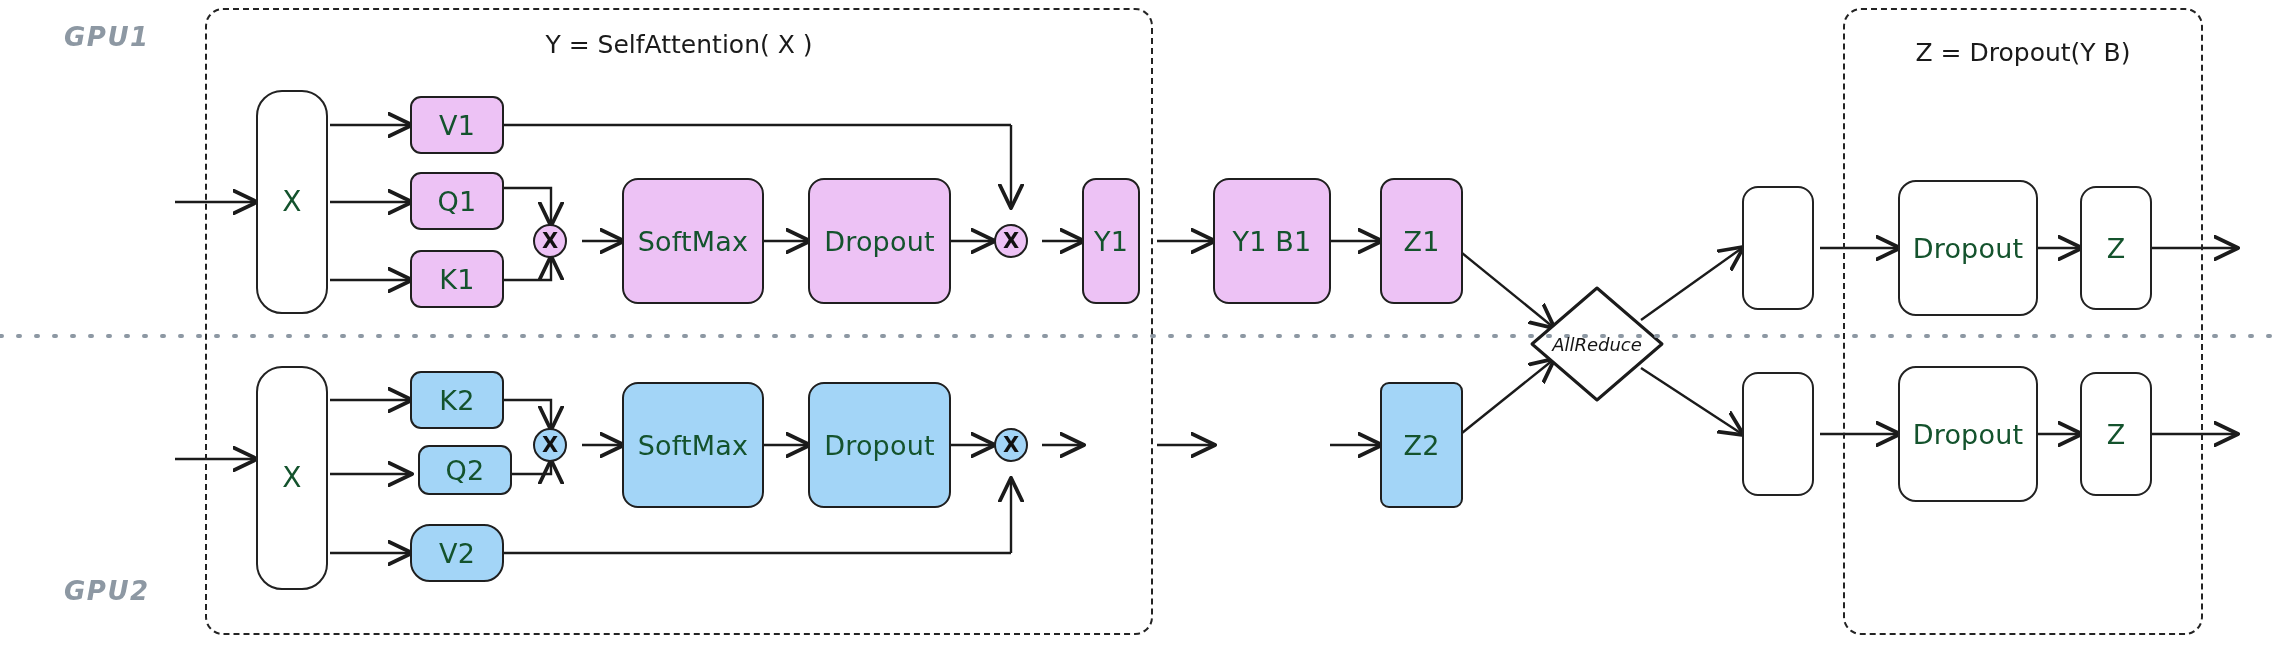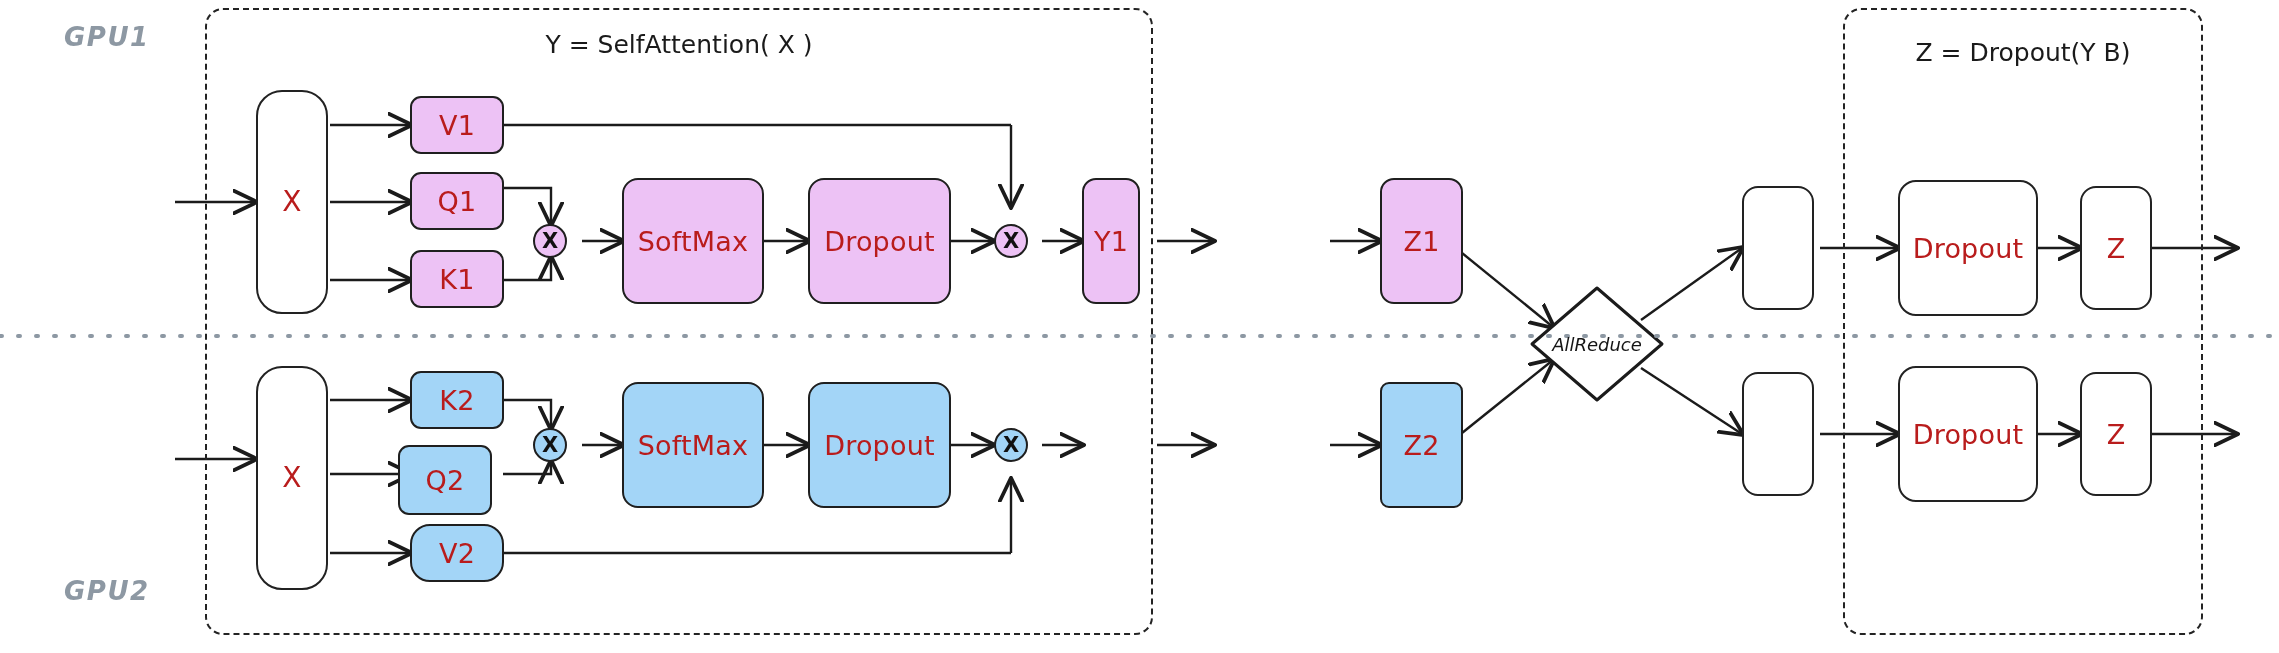--- a/index.html
+++ b/index.html
@@ -22,21 +22,21 @@
     height: 653px;
   }
   
   .node {
     position: absolute;
     box-sizing: border-box;
     display: flex;
     align-items: center;
     justify-content: center;
     border: 2.5px solid #1f1f1f;
-    color: #b91c1c;
+    color: #14532d;
     font-family: "DejaVu Sans", sans-serif;
     font-size: 27px;
     line-height: 1;
     letter-spacing: 0.2px;
     white-space: nowrap;
   }
   .node.pink   { background: #edc2f5; }
   .node.blue   { background: #a3d5f7; }
   .node.plain  { background: #ffffff; border: 2px solid #222; }
   
@@ -201,30 +201,31 @@
 
   <div class="op pink" style="left:533px; top:224px;">X</div>
 
   <div class="node pink" style="left:622px; top:178px; width:142px; height:126px; border-radius:16px;">SoftMax</div>
   <div class="node pink" style="left:808px; top:178px; width:143px; height:126px; border-radius:16px;">Dropout</div>
 
   <div class="op pink" style="left:994px; top:224px;">X</div>
 
   <div class="node pink" style="left:1082px; top:178px; width:58px; height:126px; border-radius:14px;">Y1</div>
 
+  <div class="node pink" style="left:1213px; top:178px; width:118px; height:126px; border-radius:16px;">Y1 B1</div>
   <div class="node pink" style="left:1380px; top:178px; width:83px; height:126px; border-radius:14px;">Z1</div>
 
   <div class="node plain" style="left:1742px; top:186px; width:72px; height:124px; border-radius:16px;"></div>
   <div class="node plain" style="left:1898px; top:180px; width:140px; height:136px; border-radius:18px;">Dropout</div>
   <div class="node plain" style="left:2080px; top:186px; width:72px; height:124px; border-radius:16px;">Z</div>
 
   <div class="node plain" style="left:256px; top:366px; width:72px; height:224px; border-radius:26px; font-size:28px;">X</div>
 
   <div class="node blue" style="left:410px; top:371px; width:94px; height:58px; border-radius:11px;">K2</div>
-  <div class="node blue" style="left:398px; top:445px; width:94px; height:70px; border-radius:11px;">Q2</div>
+  <div class="node blue" style="left:418px; top:445px; width:94px; height:50px; border-radius:11px;">Q2</div>
   <div class="node blue" style="left:410px; top:524px; width:94px; height:58px; border-radius:20px;">V2</div>
 
   <div class="op blue" style="left:533px; top:428px;">X</div>
 
   <div class="node blue" style="left:622px; top:382px; width:142px; height:126px; border-radius:16px;">SoftMax</div>
   <div class="node blue" style="left:808px; top:382px; width:143px; height:126px; border-radius:16px;">Dropout</div>
 
   <div class="op blue" style="left:994px; top:428px;">X</div>
 
 

